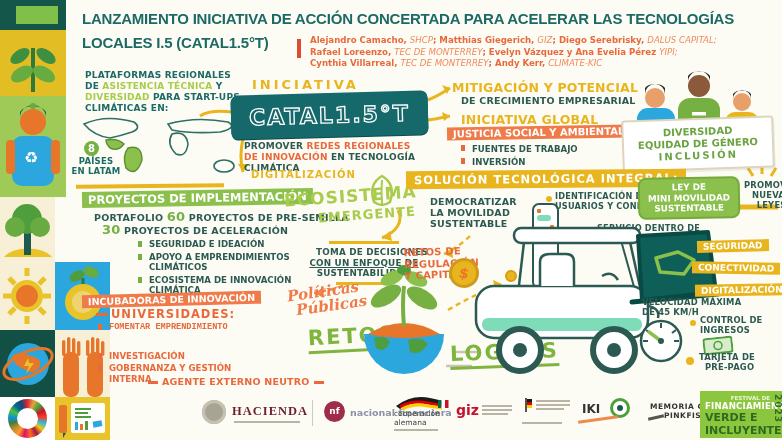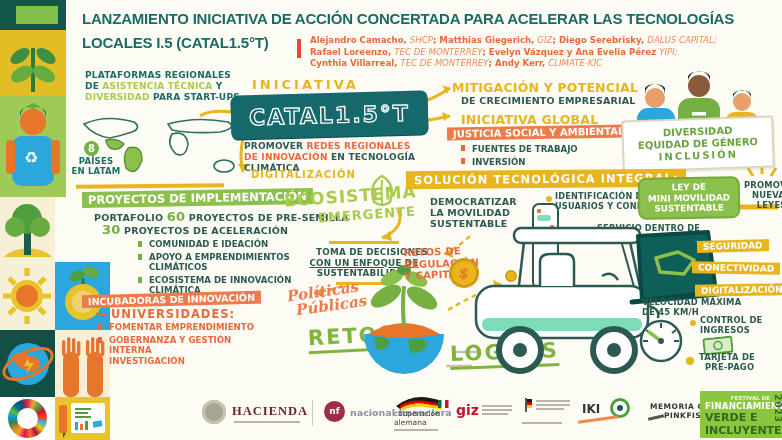--- a/index.html
+++ b/index.html
@@ -207,20 +207,21 @@
     </div>
     <div class="spk-line">
       <span class="nm">Cynthia Villarreal, </span><span class="og">TEC DE MONTERREY</span><span class="nm">; Andy Kerr, </span><span class="og">CLIMATE-KIC</span>
     </div>
   </div>
 
   <div class="abs note" style="left:85px;top:70px;font-size:9px;line-height:11px;">
     <div class="teal">PLATAFORMAS REGIONALES</div>
     <div><span class="teal">DE </span><span class="lgreen">ASISTENCIA TÉCNICA</span><span class="teal"> Y</span></div>
     <div><span class="lgreen">DIVERSIDAD</span><span class="teal"> PARA START-UPS</span></div>
+    <div class="teal">CLIMÁTICAS EN:</div>
   </div>
   <svg class="abs" width="165" height="72" style="left:76px;top:114px;">
     <g stroke="#2f6f66" stroke-width="1.6" fill="#fdfcf4">
       <path d="M8 10 Q30 0 58 8 Q66 14 56 18 Q44 22 34 24 Q18 22 8 10 Z"></path>
       <path d="M92 10 Q120 2 152 8 Q162 14 144 18 Q116 20 96 16 Z"></path>
       <path d="M96 20 Q110 16 112 30 Q110 44 100 40 Q90 30 96 20 Z"></path>
       <ellipse cx="148" cy="52" rx="10" ry="6"></ellipse>
     </g>
     <g stroke="#5c8f33" stroke-width="1.4" fill="#8bc04c">
       <path d="M30 26 Q42 24 48 30 Q42 38 34 34 Q30 30 30 26 Z"></path>
@@ -278,34 +279,37 @@
     <div>EQUIDAD DE GÉNERO</div>
     <div style="letter-spacing:2px;">INCLUSIÓN</div>
   </div>
 
   <div class="abs hl" style="left:82px;top:190px;background:#8bc04c;font-size:11.5px;transform:rotate(-1deg);">PROYECTOS DE IMPLEMENTACIÓN</div>
   <div class="abs note" style="left:94px;top:211px;font-size:9.5px;line-height:12px;">
     <div><span class="dark">PORTAFOLIO </span><span class="green" style="font-size:13px;">60</span><span class="dark"> PROYECTOS DE PRE-SEMILLA</span></div>
     <div style="padding-left:8px;"><span class="green" style="font-size:13px;">30</span><span class="dark"> PROYECTOS DE ACELERACIÓN</span></div>
   </div>
   <ul class="abs blt blt-g" style="left:138px;top:239px;width:172px;font-size:8.6px;line-height:10.5px;">
-    <li style="margin-bottom:2px;">COMUNIDAD E IDEACIÓN</li>
+    <li style="margin-bottom:2px;">SEGURIDAD E IDEACIÓN</li>
     <li style="margin-bottom:2px;">APOYO A EMPRENDIMIENTOS CLIMÁTICOS</li>
     <li>ECOSISTEMA DE INNOVACIÓN CLIMÁTICA</li>
   </ul>
 
   <div class="abs hl" style="left:82px;top:293px;background:#ef7a4a;font-size:9.5px;transform:rotate(-1.5deg);">INCUBADORAS DE INNOVACIÓN</div>
   <div class="abs orange note" style="left:96px;top:307px;font-size:11.5px;letter-spacing:1px;">
     <span style="display:inline-block;width:12px;height:3px;background:#e8693c;vertical-align:middle;margin-right:3px;"></span><span>UNIVERSIDADES:</span>
   </div>
   <ul class="abs blt blt-or" style="left:98px;top:322px;width:175px;font-size:8.6px;line-height:10.5px;">
-    <li style="margin-bottom:2px;">FOMENTAR EMPRENDIMIENTO</li>
+    <li style="margin-bottom:18px;font-family:Liberation Mono, monospace;">FOMENTAR EMPRENDIMIENTO</li>
+    <li style="margin-bottom:2px;">INVESTIGACIÓN</li>
     <li>GOBERNANZA Y GESTIÓN INTERNA</li>
-    <li style="margin-bottom:2px;">INVESTIGACIÓN</li>
   </ul>
+  <div class="abs orange note" style="left:148px;top:376px;font-size:9.5px;">
+    <span style="display:inline-block;width:10px;height:3px;background:#e8693c;vertical-align:middle;margin-right:4px;"></span><span>AGENTE EXTERNO NEUTRO</span><span style="display:inline-block;width:10px;height:3px;background:#e8693c;vertical-align:middle;margin-left:4px;"></span>
+  </div>
 
   <div class="abs lgreen note" style="left:284px;top:186px;font-size:17px;letter-spacing:1px;transform:rotate(-4deg);">ECOSISTEMA</div>
   <div class="abs lgreen note" style="left:318px;top:207px;font-size:13px;letter-spacing:1px;transform:rotate(-4deg);">EMERGENTE</div>
   <svg class="abs" width="34" height="38" style="left:366px;top:172px;">
     <path d="M8 30 Q2 12 16 4 Q30 12 24 30 Q16 36 8 30 Z" fill="none" stroke="#a9cc4e" stroke-width="2.5"></path>
     <path d="M16 8 Q15 20 16 32" stroke="#a9cc4e" stroke-width="2"></path>
   </svg>
 
   <div class="abs" style="left:300px;top:241px;width:128px;text-align:center;">
     <div style="width:70px;height:3px;background:#e9b51f;margin:0 auto 3px;"></div>

